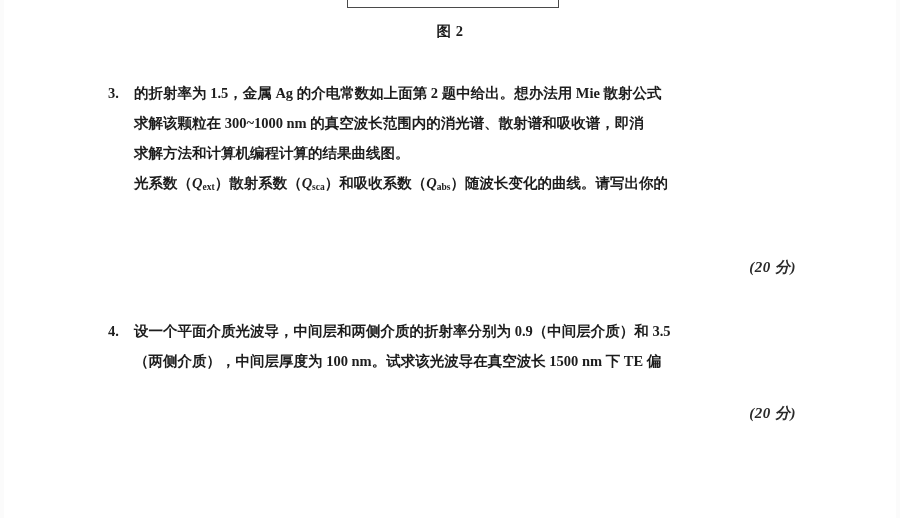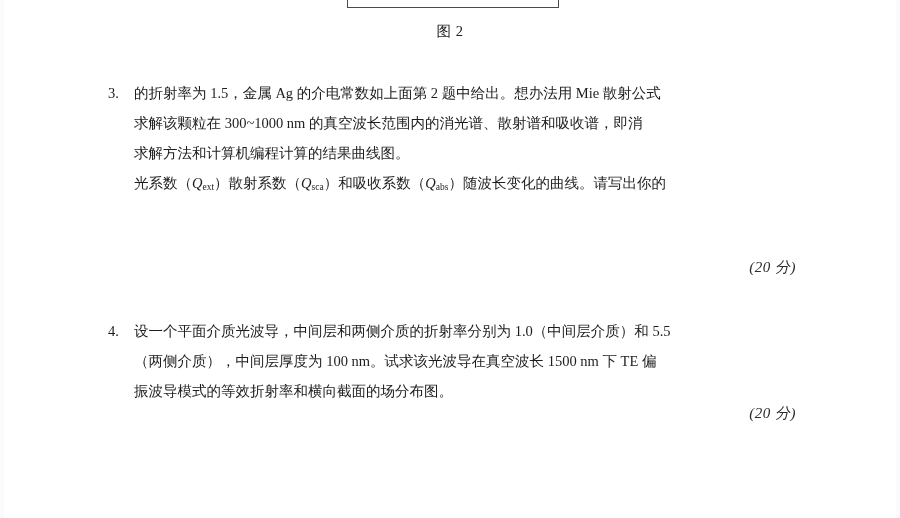--- a/index.html
+++ b/index.html
@@ -13,20 +13,21 @@
     overflow: hidden;
     font-family: "Liberation Serif", "DejaVu Serif", serif;
     color: #1a1a1a;
     position: relative;
   }
   .page {
     position: relative;
     width: 900px;
     height: 446px;
     background: #ffffff;
+    font-weight: bold;
   }
   
   .figure-box {
     position: absolute;
     left: 347px;
     top: -46px;
     width: 212px;
     height: 54px;
     border: 1px solid #4a4a4a;
     background: #ffffff;
@@ -120,20 +121,19 @@
       <p>求解该颗粒在 300~1000 nm 的真空波长范围内的消光谱、散射谱和吸收谱，即消</p>
       <p>求解方法和计算机编程计算的结果曲线图。</p>
       <p>光系数（<span class="ital">Q</span><sub>ext</sub>）散射系数（<span class="ital">Q</span><sub>sca</sub>）和吸收系数（<span class="ital">Q</span><sub>abs</sub>）随波长变化的曲线。请写出你的</p>
     </div>
     <div class="score">(20 分)</div>
   </div>
 
   <div class="question q4">
     <div class="q-num">4.</div>
     <div class="q-body">
-      <p>设一个平面介质光波导，中间层和两侧介质的折射率分别为 1.0（中间层介质）和 5.5</p>
+      <p>设一个平面介质光波导，中间层和两侧介质的折射率分别为 0.9（中间层介质）和 3.5</p>
       <p>（两侧介质），中间层厚度为 100 nm。试求该光波导在真空波长 1500 nm 下 TE 偏</p>
-      <p>振波导模式的等效折射率和横向截面的场分布图。</p>
     </div>
     <div class="score">(20 分)</div>
   </div>
 
 </div>
 
 </body></html>

